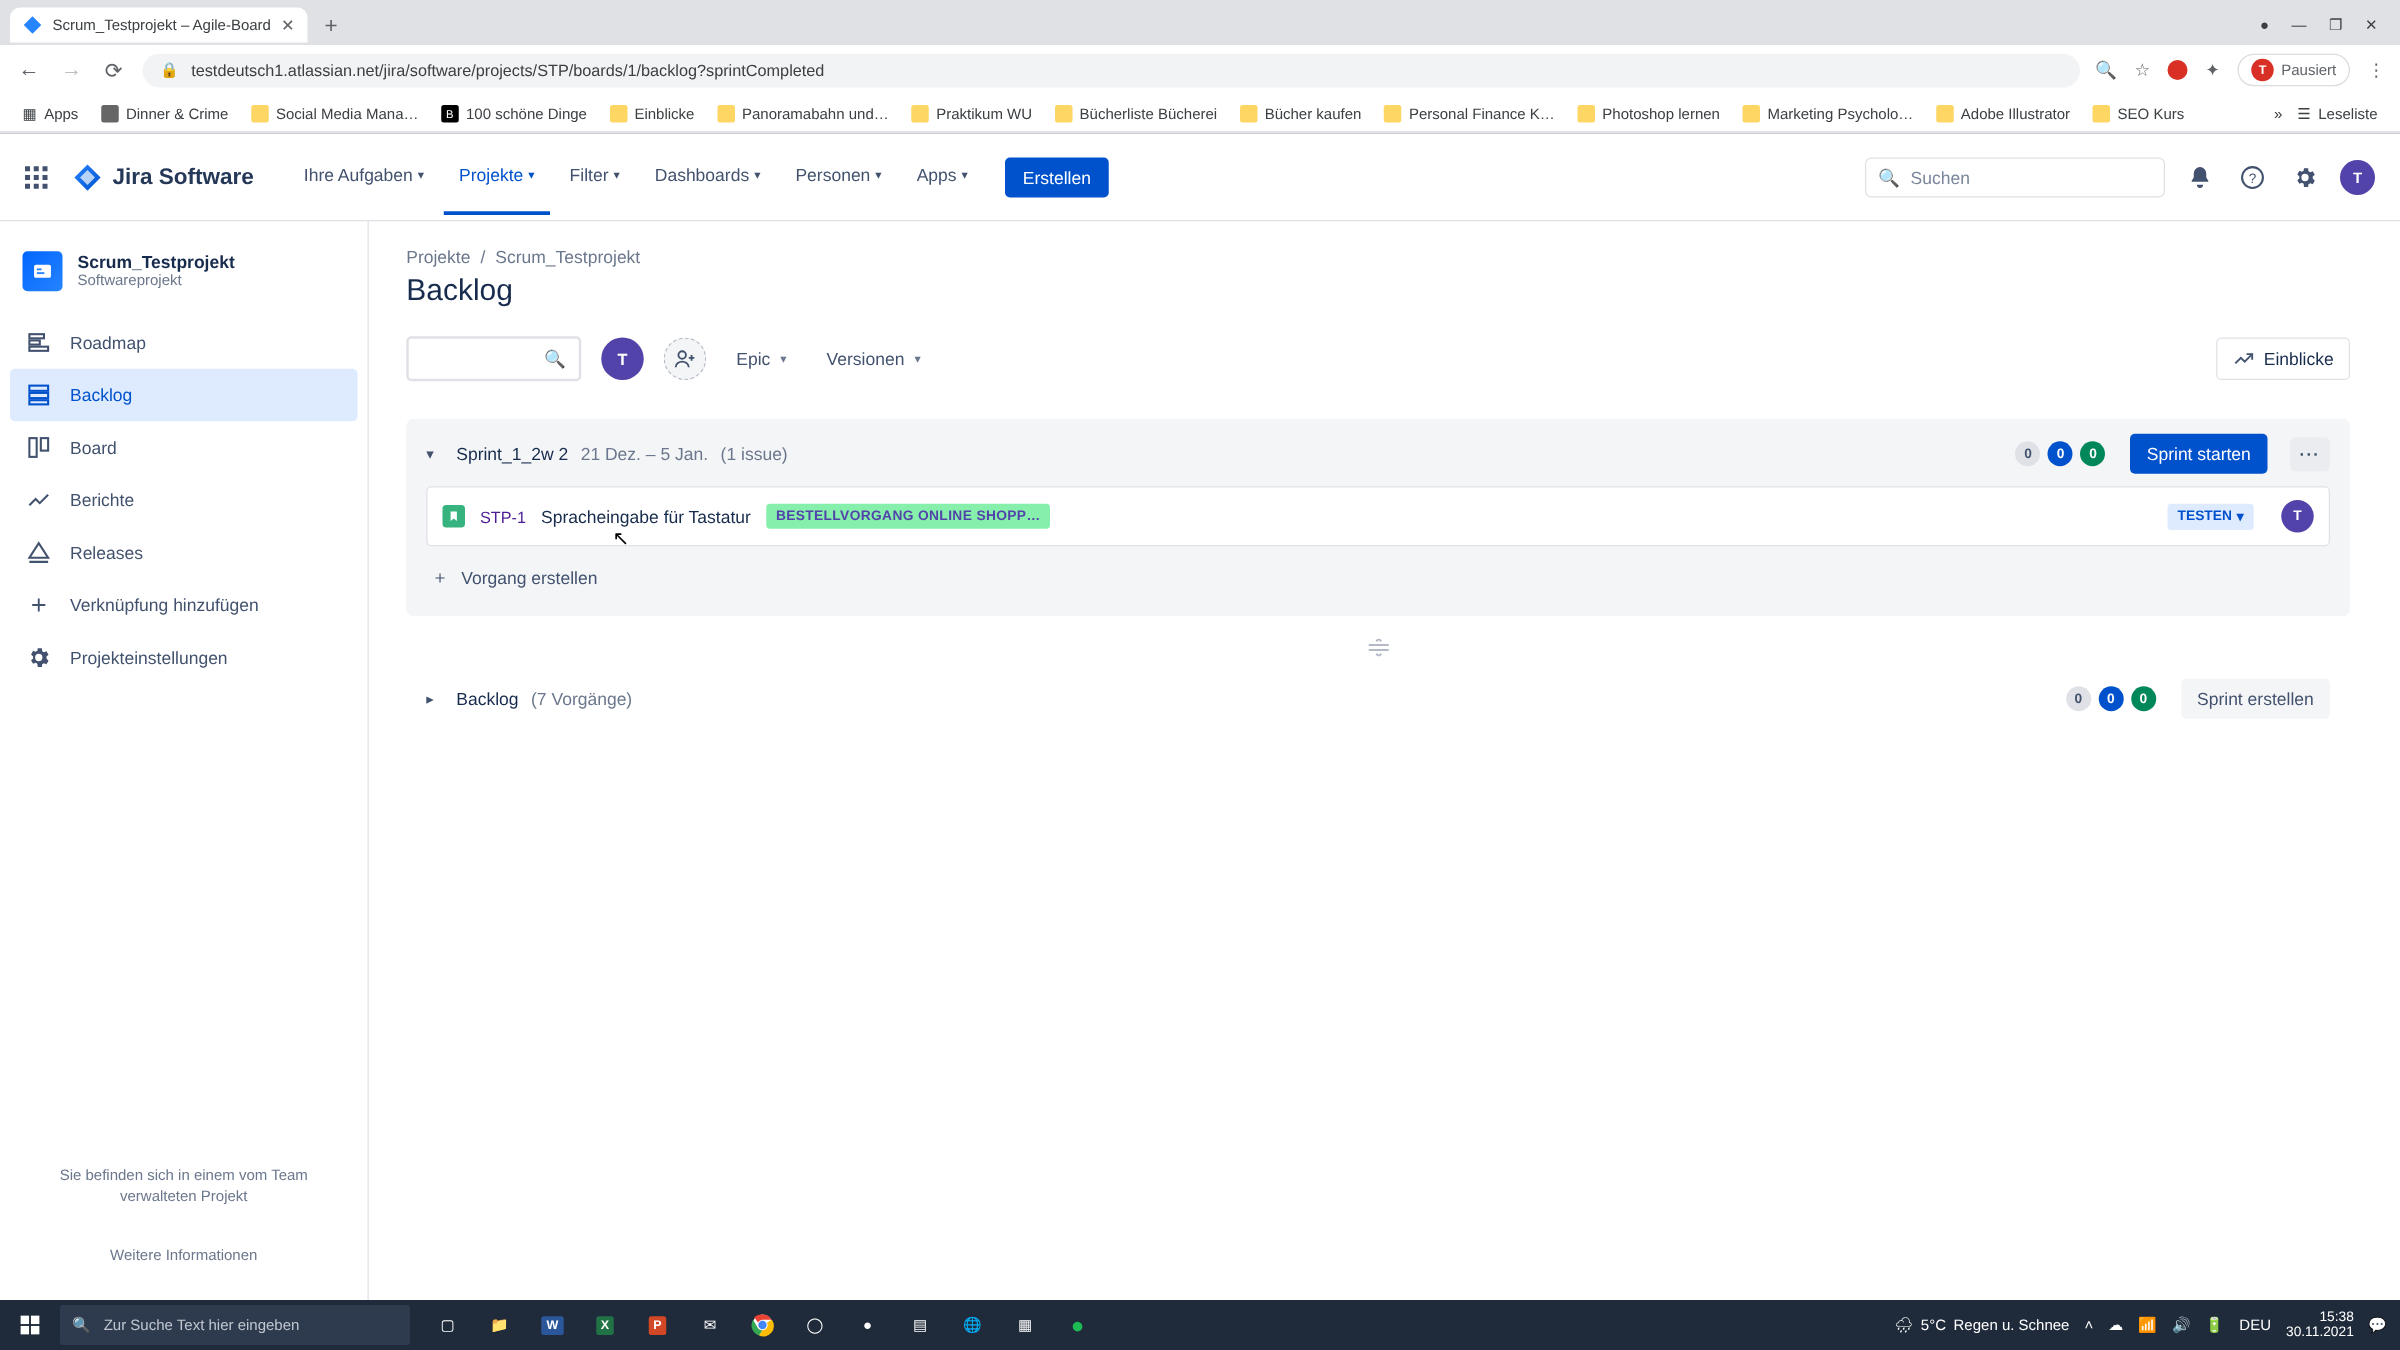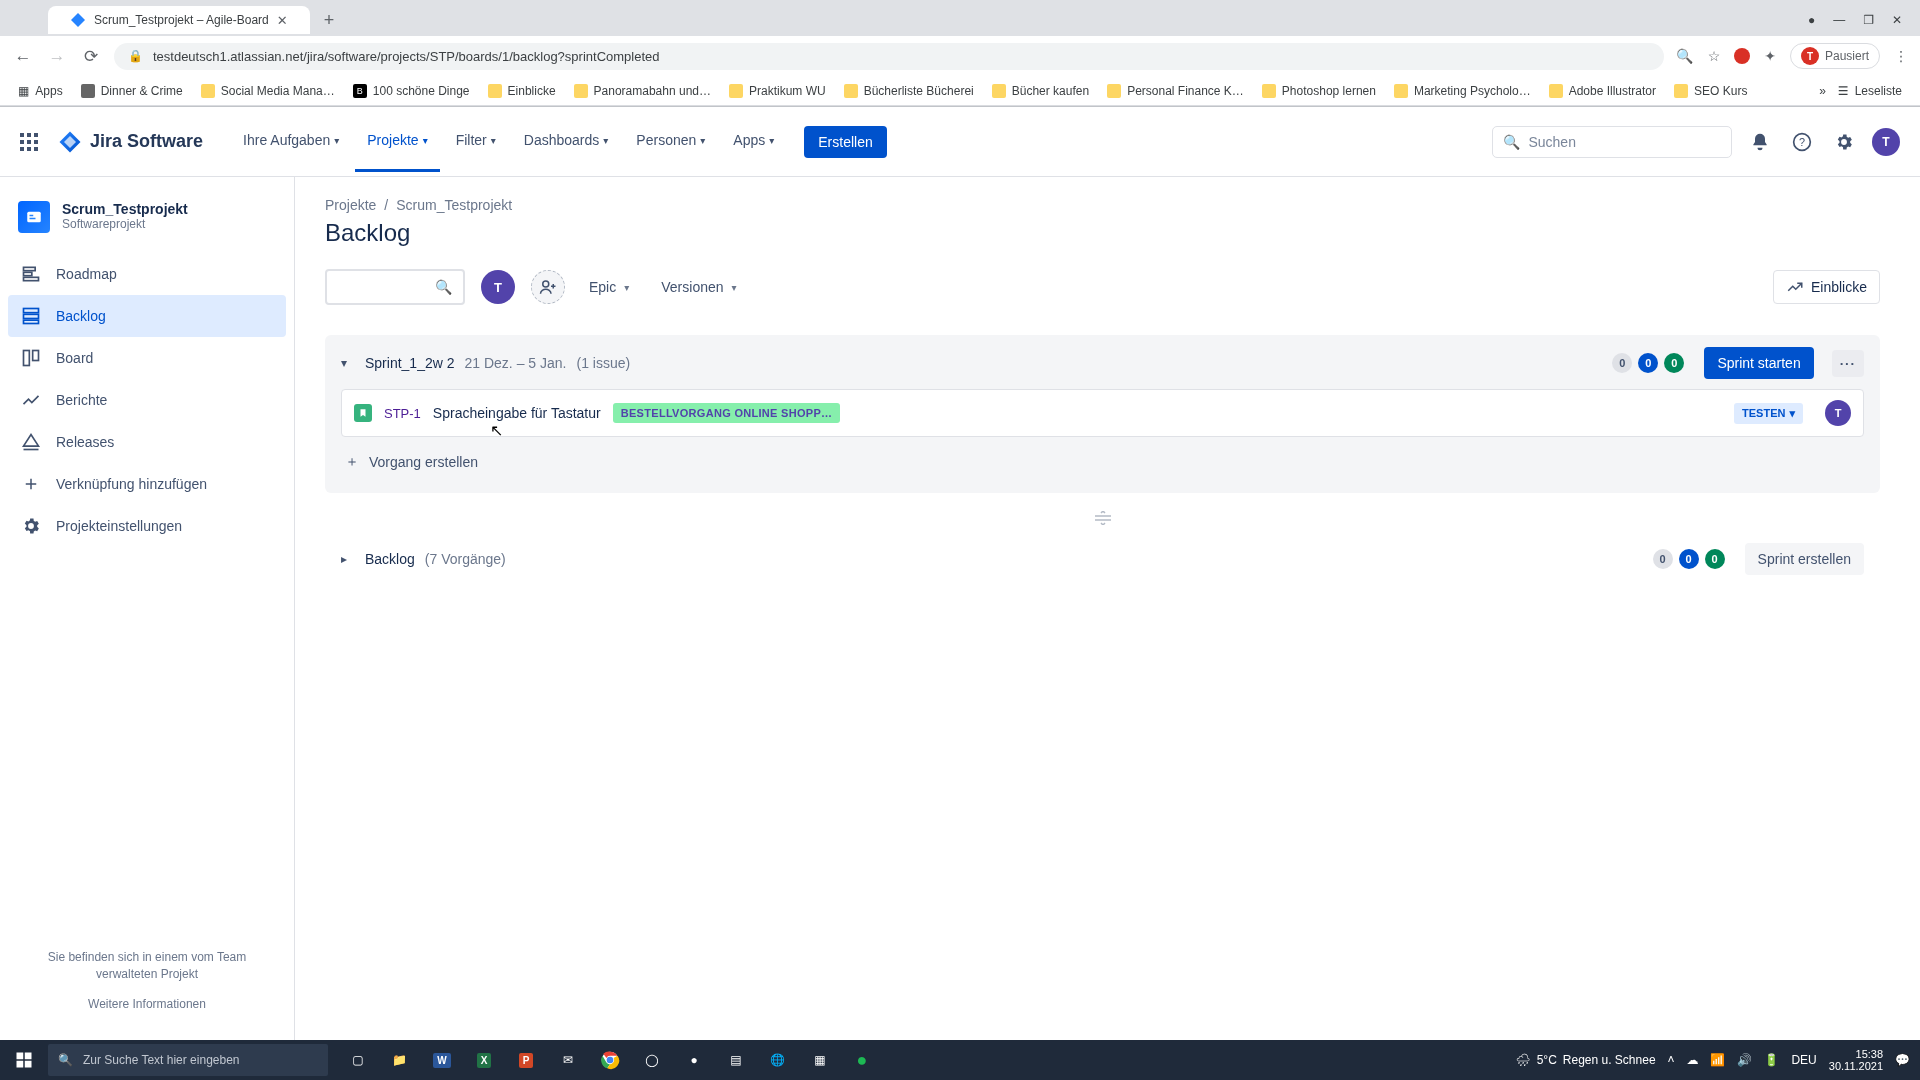--- a/index.html
+++ b/index.html
@@ -1,21 +1,21 @@
 <!DOCTYPE html>
 <html><head>
 <meta charset="utf-8">
 <style>
 * { box-sizing: border-box; margin: 0; padding: 0; }
 body { font-family: -apple-system, BlinkMacSystemFont, "Segoe UI", Arial, sans-serif; font-size: 14px; color: #172b4d; background: #fff; width: 1920px; height: 1080px; overflow: hidden; }
 
 
 .browser-chrome { background: #dfe1e5; border-bottom: 1px solid #c1c4c9; }
 .tab-row { display: flex; align-items: center; height: 36px; padding: 4px 8px 0 8px; }
-.tab { display: flex; align-items: center; gap: 8px; background: #fff; border-radius: 8px 8px 0 0; padding: 6px 22px; font-size: 12px; color: #3c4043; min-width: 200px; margin-left: 40px; }
+.tab { display: flex; align-items: center; gap: 8px; background: #fff; border-radius: 8px 8px 0 0; padding: 6px 10px; font-size: 12px; color: #3c4043; min-width: 200px; }
 .tab-favicon { width: 16px; height: 16px; }
 .tab-close { color:#5f6368; font-size:13px; margin-left:auto; cursor:pointer; }
 .new-tab { margin-left:6px; color:#5f6368; font-size:18px; padding:4px 8px; }
 .win-controls { margin-left:auto; display:flex; gap:18px; color:#3c4043; font-size:12px; padding-right:10px; align-items:center;}
 .win-controls span{cursor:pointer;}
 .addr-row { display:flex; align-items:center; gap:12px; padding:6px 12px; background:#fff; height:40px;}
 .addr-row .navbtn { color:#5f6368; font-size:17px; cursor:pointer; width:22px; text-align:center;}
 .addr-bar { flex:1; display:flex; align-items:center; gap:10px; background:#f1f3f4; border-radius:20px; padding:6px 14px; color:#3c4043; font-size:13px;}
 .addr-lock { font-size:12px;}
 .addr-icons { display:flex; gap:14px; align-items:center; color:#5f6368;}
@@ -52,21 +52,21 @@
 .proj-head{display:flex;gap:12px;padding:4px 10px 20px 10px;}
 .proj-icon{width:32px;height:32px;border-radius:4px;background:linear-gradient(135deg,#0065ff,#2684ff);display:flex;align-items:center;justify-content:center;}
 .proj-icon svg{width:18px;height:18px;}
 .proj-name{font-weight:600;font-size:14px;}
 .proj-type{font-size:12px;color:#6b778c;}
 .sideitem{display:flex;align-items:center;gap:14px;padding:10px 12px;border-radius:4px;color:#42526e;cursor:pointer;font-size:14px;}
 .sideitem.active{background:#deebff;color:#0052cc;font-weight:500;}
 .sideicon{width:22px;height:22px;display:flex;align-items:center;justify-content:center;}
 .sidebar-footer{margin-top:auto;text-align:center;padding:0 10px 10px;}
 .sf-text{font-size:12px;color:#6b778c;line-height:1.4;}
-.sf-link{font-size:12px;color:#6b778c;margin-top:14px;display:inline-block;cursor:pointer;}
+.sf-link{font-size:12px;color:#6b778c;margin-top:31px;display:inline-block;cursor:pointer;}
 
 .main{flex:1;padding:20px 40px 20px 30px;overflow:auto;}
 .crumbs{display:flex;gap:8px;color:#6b778c;font-size:14px;}
 .crumbs a{color:#6b778c;text-decoration:none;}
 .pagetitle{font-size:24px;font-weight:500;margin-top:6px;color:#172b4d;}
 
 .filters{display:flex;align-items:center;gap:16px;margin-top:22px;}
 .searchsm{display:flex;align-items:center;border:2px solid #dfe1e6;border-radius:4px;height:36px;width:140px;justify-content:flex-end;padding:0 10px;color:#6b778c;}
 .avatar-sm{width:34px;height:34px;border-radius:50%;background:#5243aa;color:#fff;display:flex;align-items:center;justify-content:center;font-size:13px;font-weight:600;}
 .add-person{width:34px;height:34px;border-radius:50%;background:#f4f5f7;display:flex;align-items:center;justify-content:center;color:#42526e;cursor:pointer;border:1px dashed #b3bac5;}

